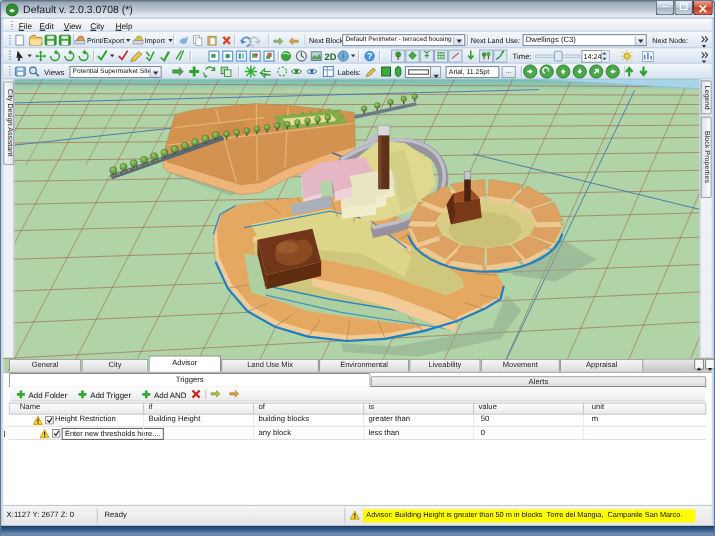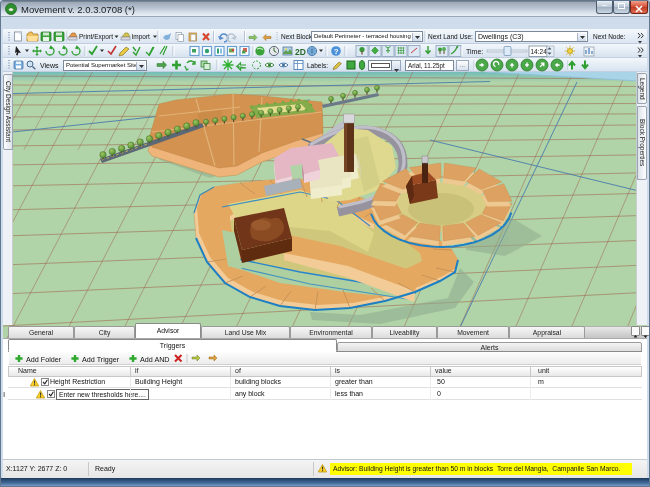--- a/index.html
+++ b/index.html
@@ -5,28 +5,36 @@
 .abs{position:absolute;}
 </style></head><body>
 <div class="abs" style="left:0;top:0;width:650px;height:487px;background:#cfdcec;">
 <div class="abs" style="left:0;top:0;width:650px;height:487px;border:1px solid #60778f;border-radius:3px 3px 0 0;z-index:50;pointer-events:none;"></div>
 <div class="abs" style="left:1px;top:1px;width:648px;height:16px;background:linear-gradient(180deg,#9aa7b6 0%,#bac5d3 45%,#d8e0ea 75%,#e8eef4 100%);border-top:1px solid #7a828c;border-bottom:1px solid #9aa8b8;border-radius:3px 3px 0 0;"></div>
 <svg class="abs" style="left:5px;top:3px" width="12" height="12">
       <circle cx="6" cy="6" r="5.5" fill="#2e8f2e"></circle>
       <circle cx="6" cy="6" r="5.5" fill="none" stroke="#1a5c1a" stroke-width="0.7"></circle>
       <path d="M3.4,6.8 Q6,3.4 8.6,6.8 Q6,9.6 3.4,6.8Z" fill="#f2f0e0"></path>
     </svg>
-<div class="abs" style="left:21px;top:4px;font-size:9.5px;color:#16191d;">Movement v. 2.0.3.0708 (*)</div>
+<div class="abs" style="left:21px;top:4px;font-size:9.5px;color:#16191d;">Default v. 2.0.3.0708 (*)</div>
 <div class="abs" style="left:596px;top:1px;width:17px;height:13px;background:linear-gradient(#e8eef5,#b9c6d4 50%,#9fb0c2 50%,#cbd6e2);border:1px solid #4e5d6e;border-top:none;border-radius:0 0 3px 3px;color:#fff;font-size:9px;text-align:center;line-height:9px;">–</div>
 <div class="abs" style="left:613px;top:1px;width:17px;height:13px;background:linear-gradient(#e8eef5,#b9c6d4 50%,#9fb0c2 50%,#cbd6e2);border:1px solid #4e5d6e;border-top:none;border-radius:0 0 3px 3px;">
       <div style="width:7px;height:6px;border:1px solid #fff;margin:2px auto 0;"></div>
     </div>
 <div class="abs" style="left:630px;top:1px;width:18px;height:13px;background:linear-gradient(#f0a088,#d9543c 45%,#c03a20 50%,#e06a50);border:1px solid #6e2417;border-top:none;border-radius:0 0 3px 3px;"><svg width="16" height="12">
         <path d="M5,3l6,6M11,3l-6,6" stroke="#fff" stroke-width="1.6"></path>
       </svg></div>
+<div class="abs" style="left:3px;top:17px;width:644px;height:12px;background:linear-gradient(#fbfcfe,#e4eaf2);border-bottom:1px solid #ccd6e4;font-size:7.5px;color:#111;">
+<div class="abs" style="left:7px;top:2px;width:2px;height:8px;background:repeating-linear-gradient(#9fb0c4 0 1px,transparent 1px 2.5px);"></div>
+      <span class="abs" style="left:14px;top:2px;"><u>F</u>ile</span>
+<span class="abs" style="left:33px;top:2px;"><u>E</u>dit</span>
+<span class="abs" style="left:55px;top:2px;"><u>V</u>iew</span>
+<span class="abs" style="left:79px;top:2px;"><u>C</u>ity</span>
+<span class="abs" style="left:102px;top:2px;"><u>H</u>elp</span>
+</div>
 <div class="abs" style="left:3px;top:29px;width:644px;height:15px;background:linear-gradient(#f4f8fc,#dbe5f1);border-bottom:1px solid #c2cfe0;"></div>
     <svg class="abs" style="left:3px;top:29px" width="644" height="15" viewBox="3 0 644 15">
       <path d="M9,3L9,12" stroke="#9fb0c4" stroke-width="2" stroke-dasharray="1,1.5"></path>
       <rect x="14.5" y="3" width="7" height="9" fill="#fff" stroke="#7a8a9a" stroke-width="0.8"></rect>
       <path d="M18,3l3.5,3.5v-3.5z" fill="#c8d4e0"></path>
       <path d="M27,5l3-2h2l1,2h5v7h-11z" fill="#f0c060" stroke="#a07820" stroke-width="0.7"></path>
       <path d="M27,7h11l-1,5h-9z" fill="#ffe09a"></path>
       <rect x="41" y="3" width="10" height="9" rx="1" fill="#3aa33a" stroke="#1c701c" stroke-width="0.7"></rect>
       <rect x="43" y="3.5" width="6" height="3" fill="#cfe8cf"></rect>
       <rect x="43" y="8" width="6" height="4" fill="#e8f4e8"></rect>

